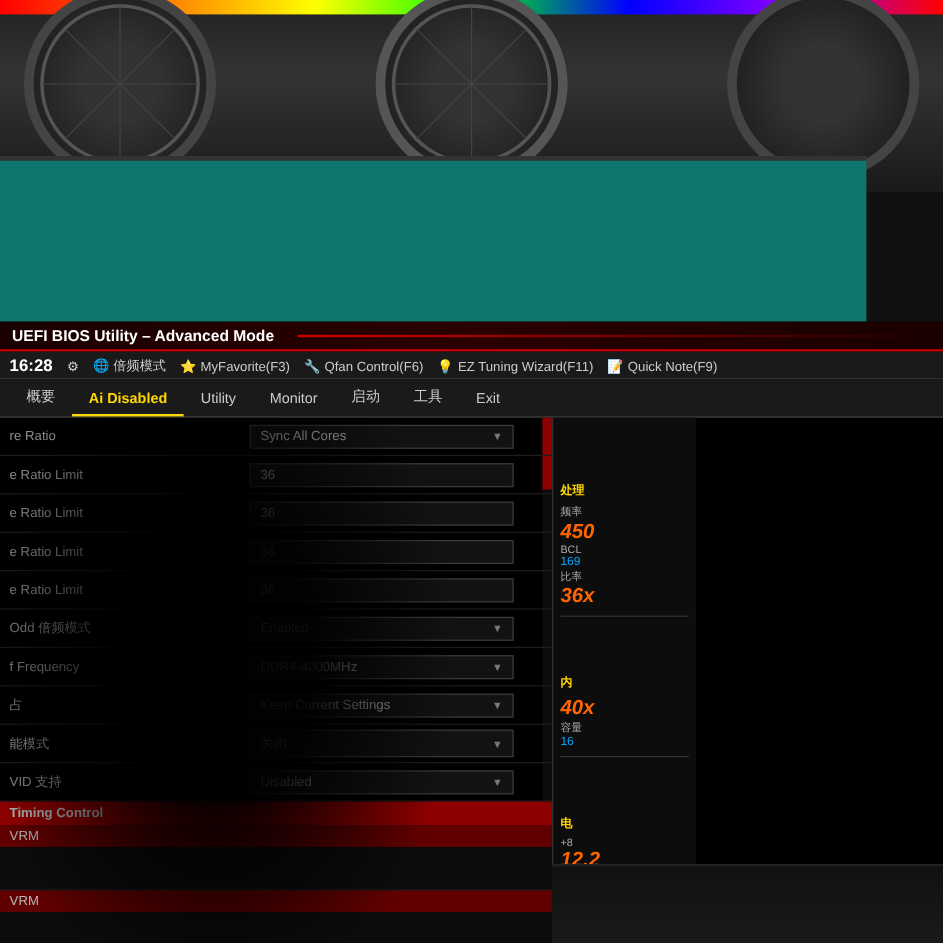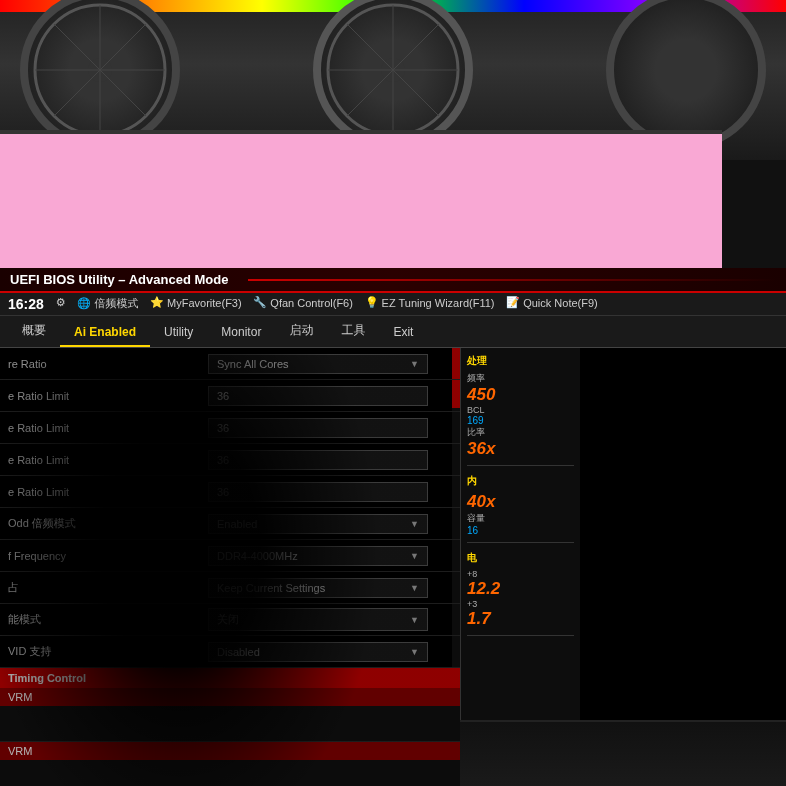--- a/index.html
+++ b/index.html
@@ -63,21 +63,21 @@
       background: linear-gradient(90deg, #ff0000, #ff7700, #ffff00, #00ff00, #0000ff, #8b00ff, #ff0000);
     }
 
     
     .monitor-frame {
       position: absolute;
       top: 130px;
       left: 0;
       width: 722px;
       height: 656px;
-      background: #f9a8d4;
+      background: #0f766e;
       border-top: 4px solid #333;
     }
 
     
     .bios-screen {
       position: absolute;
       top: 134px;
       left: 0;
       width: 786px;
       height: 590px;
@@ -107,21 +107,21 @@
       background: linear-gradient(90deg, #cc0000, transparent);
       margin-left: 10px;
     }
 
     
     .toolbar {
       background: #1a1a1a;
       border-bottom: 1px solid #333;
       padding: 3px 8px;
       display: flex;
-      align-items: flex-start;
+      align-items: flex-end;
       gap: 12px;
       font-size: 11px;
       color: #ccc;
     }
     .toolbar-time {
       color: #fff;
       font-size: 14px;
       font-weight: bold;
     }
     .toolbar-item {
@@ -259,20 +259,21 @@
     .right-section {
       margin-bottom: 8px;
       border-bottom: 1px solid #333;
       padding-bottom: 6px;
     }
     .right-section-title {
       color: #ffd700;
       font-size: 10px;
       font-weight: bold;
       margin-bottom: 4px;
+      margin-top: 48px;
     }
     .right-value {
       color: #ff6600;
       font-size: 17px;
       font-weight: bold;
       font-style: italic;
     }
     .right-label {
       color: #aaa;
       font-size: 9px;
@@ -377,21 +378,21 @@
         <span>EZ Tuning Wizard(F11)</span>
       </span>
       <span class="toolbar-item">
         <span>📝</span>
         <span>Quick Note(F9)</span>
       </span>
     </div>
 
     <div class="nav-menu">
       <div class="nav-item">概要</div>
-      <div class="nav-item active">Ai Enabled</div>
+      <div class="nav-item active">Ai Disabled</div>
       <div class="nav-item">Utility</div>
       <div class="nav-item">Monitor</div>
       <div class="nav-item">启动</div>
       <div class="nav-item">工具</div>
       <div class="nav-item">Exit</div>
     </div>
 
     <div class="content-area">
 
       <div class="left-panel">

